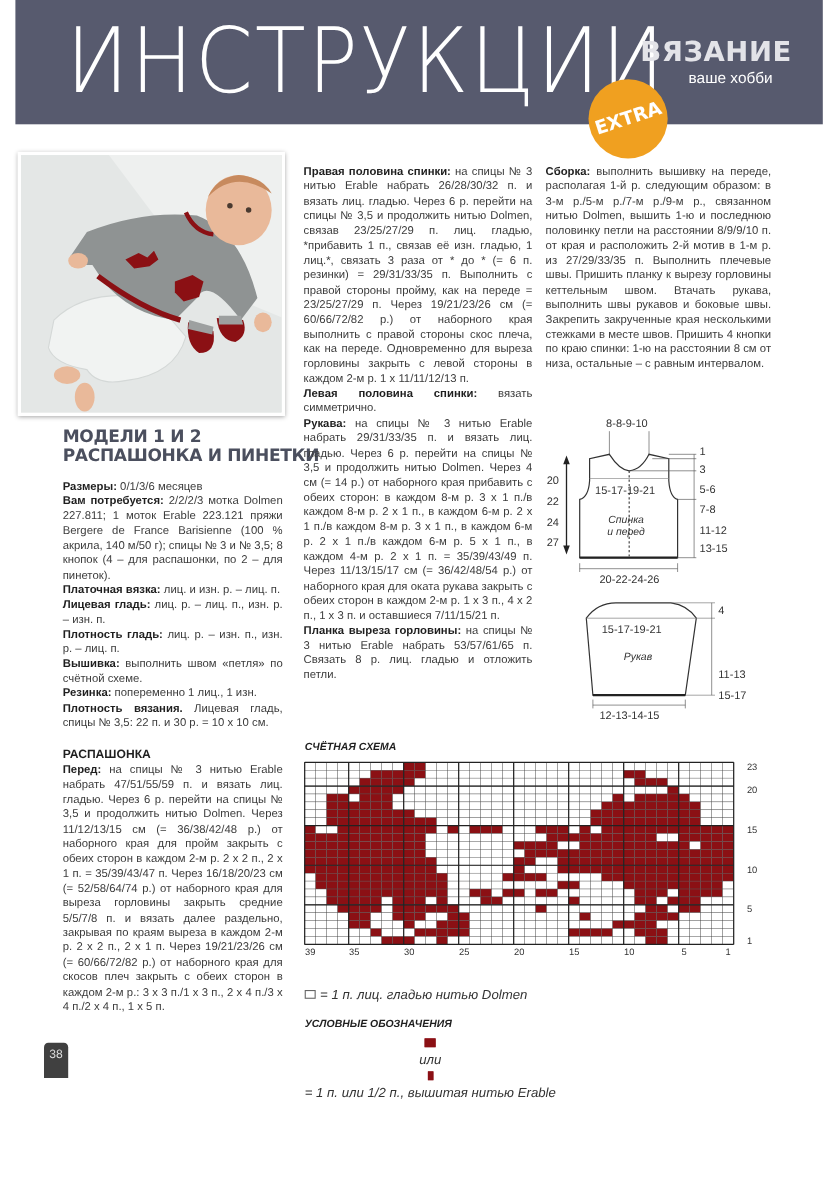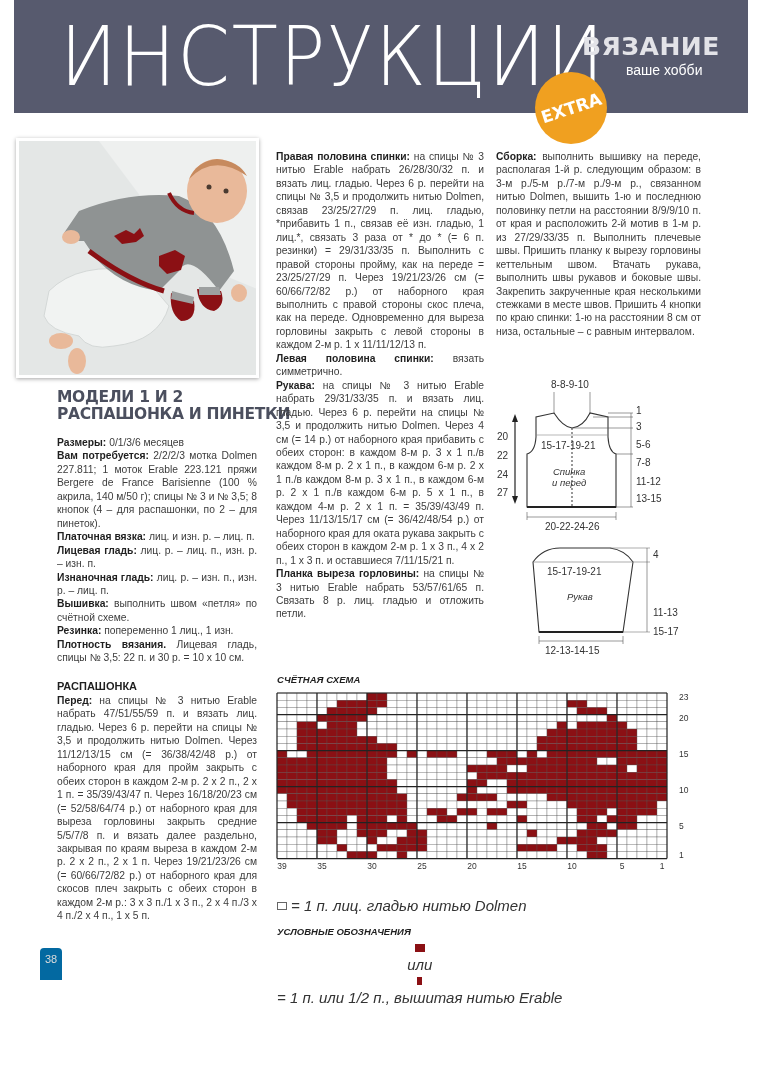--- a/index.html
+++ b/index.html
@@ -19,29 +19,29 @@
   .col { position: absolute; font-size: 10.3px; line-height: 13.45px; text-align: justify; color: #3c3c3c; }
   .col p { margin: 0; }
   .col b { color: #1f1f1f; }
   .col1 { left: 57px; top: 436px; width: 200px; }
   .col2 { left: 276px; top: 150px; width: 208px; }
   .col3 { left: 496px; top: 150px; width: 205px; }
   .models-title { position: absolute; left: 57px; top: 389px; font-size: 15.5px; font-weight: 700; color: #4b4f5e; line-height: 17px; font-family: "DejaVu Sans", sans-serif; letter-spacing: -0.3px; }
   .section-head { position: absolute; left: 57px; top: 680px; font-size: 11px; font-weight: 700; color: #1f1f1f; }
   .p1 { position: absolute; left: 57px; top: 694px; width: 200px; }
 
-  .page-num { position: absolute; left: 40px; top: 948px; width: 22px; height: 32px; background: #0369a1; color: #dcdcdc; font-size: 11px; text-align: center; padding-top: 5px; border-radius: 4px 4px 0 0; }
+  .page-num { position: absolute; left: 40px; top: 948px; width: 22px; height: 32px; background: #404040; color: #dcdcdc; font-size: 11px; text-align: center; padding-top: 5px; border-radius: 4px 4px 0 0; }
 
   .diagram { position: absolute; }
   .diagram svg text { font-family: "Liberation Sans", sans-serif; fill: #333; }
 
   .chart-title { position: absolute; left: 277px; top: 674px; font-size: 9.5px; font-weight: 700; font-style: italic; color: #1f1f1f; }
   .chart { position: absolute; left: 270px; top: 688px; }
   .legend-title { position: absolute; left: 277px; top: 882px; font-size: 9.5px; font-weight: 700; font-style: italic; color: #1f1f1f; margin-top: 44px; }
-  .legend-row { position: absolute; left: 277px; font-size: 15px; font-style: italic; color: #333; display: flex; align-items: center; gap: 4px; justify-content: center; }
+  .legend-row { position: absolute; left: 277px; font-size: 12px; font-style: italic; color: #333; display: flex; align-items: center; gap: 4px; justify-content: center; }
   .sw { display: inline-block; width: 10px; height: 8px; border: 1px solid #666; }
   .sw-red { background: #8b1014; border-color: #8b1014; }
   .sw-half { width: 5px; }
 </style>
 </head>
 <body>
 
 <div class="header">
   <div class="header-title">ИНСТРУКЦИИ</div>
   <div class="brand">
@@ -88,21 +88,21 @@
 <div class="models-title">
   <div>МОДЕЛИ 1 И 2</div>
   <div>РАСПАШОНКА И ПИНЕТКИ</div>
 </div>
 
 <div class="col col1">
   <p><b>Размеры:</b><span> 0/1/3/6 месяцев</span></p>
   <p><b>Вам потребуется:</b><span> 2/2/2/3 мотка Dolmen 227.811; 1 моток Erable 223.121 пряжи Bergere de France Barisienne (100 % акрила, 140 м/50 г); спицы № 3 и № 3,5; 8 кнопок (4 – для распашонки, по 2 – для пинеток).</span></p>
   <p><b>Платочная вязка:</b><span> лиц. и изн. р. – лиц. п.</span></p>
   <p><b>Лицевая гладь:</b><span> лиц. р. – лиц. п., изн. р. – изн. п.</span></p>
-  <p><b>Изнаночная гладь:</b><span> лиц. р. – изн. п., изн. р. – лиц. п.</span></p>
+  <p><b>Плотность гладь:</b><span> лиц. р. – изн. п., изн. р. – лиц. п.</span></p>
   <p><b>Вышивка:</b><span> выполнить швом «петля» по счётной схеме.</span></p>
   <p><b>Резинка:</b><span> попеременно 1 лиц., 1 изн.</span></p>
   <p><b>Плотность вязания.</b><span> Лицевая гладь, спицы № 3,5: 22 п. и 30 р. = 10 х 10 см.</span></p>
 </div>
 
 <div class="section-head">РАСПАШОНКА</div>
 <div class="col p1">
   <p><b>Перед:</b><span> на спицы № 3 нитью Erable набрать 47/51/55/59 п. и вязать лиц. гладью. Через 6 р. перейти на спицы № 3,5 и продолжить нитью Dolmen. Через 11/12/13/15 см (= 36/38/42/48 р.) от наборного края для пройм закрыть с обеих сторон в каждом 2-м р. 2 х 2 п., 2 х 1 п. = 35/39/43/47 п. Через 16/18/20/23 см (= 52/58/64/74 р.) от наборного края для выреза горловины закрыть средние 5/5/7/8 п. и вязать далее раздельно, закрывая по краям выреза в каждом 2-м р. 2 х 2 п., 2 х 1 п. Через 19/21/23/26 см (= 60/66/72/82 р.) от наборного края для скосов плеч закрыть с обеих сторон в каждом 2-м р.: 3 х 3 п./1 х 3 п., 2 х 4 п./3 х 4 п./2 х 4 п., 1 х 5 п.</span></p>
 </div>
 

